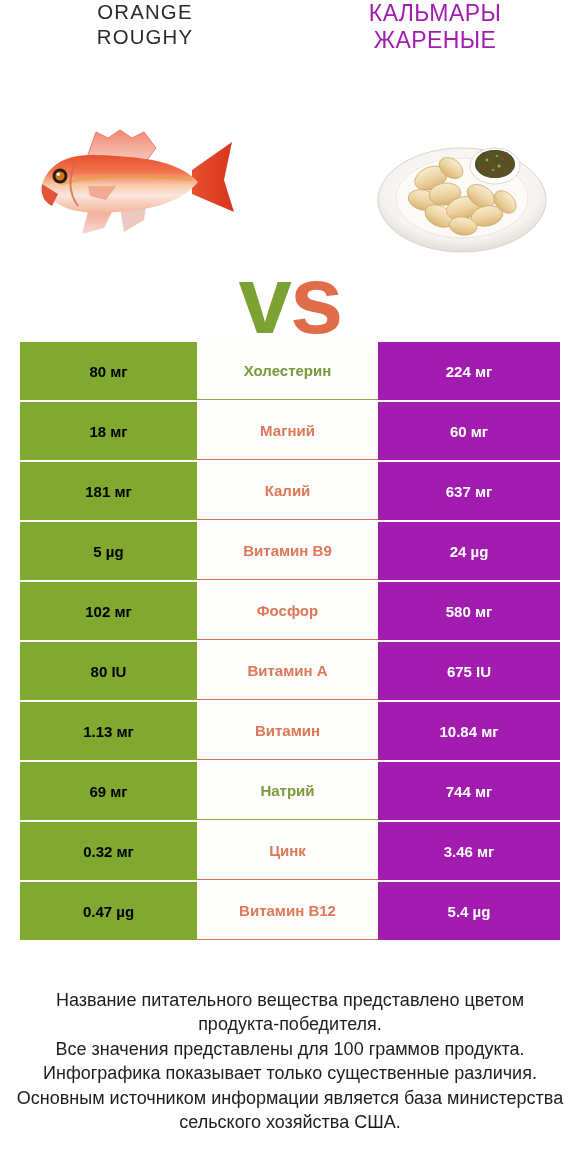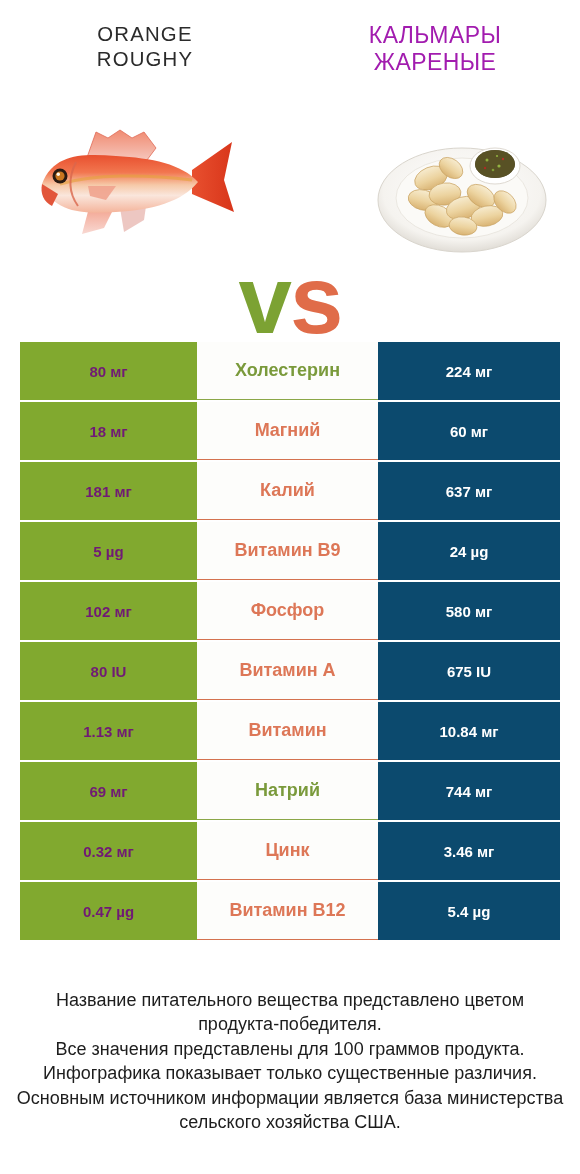--- a/index.html
+++ b/index.html
@@ -15,21 +15,20 @@
     overflow: hidden;
     position: relative;
   }
 
   
   .header {
     display: flex;
     width: 580px;
     height: 100px;
     box-sizing: border-box;
-    padding-top: 22px;
   }
   .header-col {
     width: 50%;
     text-align: center;
     line-height: 1.17;
   }
   .title-left {
     font-size: 21px;
     letter-spacing: 1.2px;
     color: #2b2b2b;
@@ -96,31 +95,31 @@
     display: flex;
     align-items: center;
     justify-content: center;
     box-sizing: border-box;
     font-size: 15px;
     font-weight: 700;
   }
   .cell-left {
     width: 177px;
     background: #81A92F;
-    color: #701a75;
+    color: #000000;
   }
   .cell-right {
     width: 182px;
-    background: #0c4a6e;
+    background: #a21caf;
     color: #ffffff;
   }
   .cell-mid {
     width: 181px;
     background: #fdfdfb;
-    font-size: 18px;
+    font-size: 15px;
     font-weight: 700;
     border-bottom: 1px solid transparent;
     flex-direction: column;
   }
   .cell-mid.win-green {
     color: #7A9A3B;
     border-bottom-color: #8BA747;
   }
   .cell-mid.win-orange {
     color: #DD7757;

